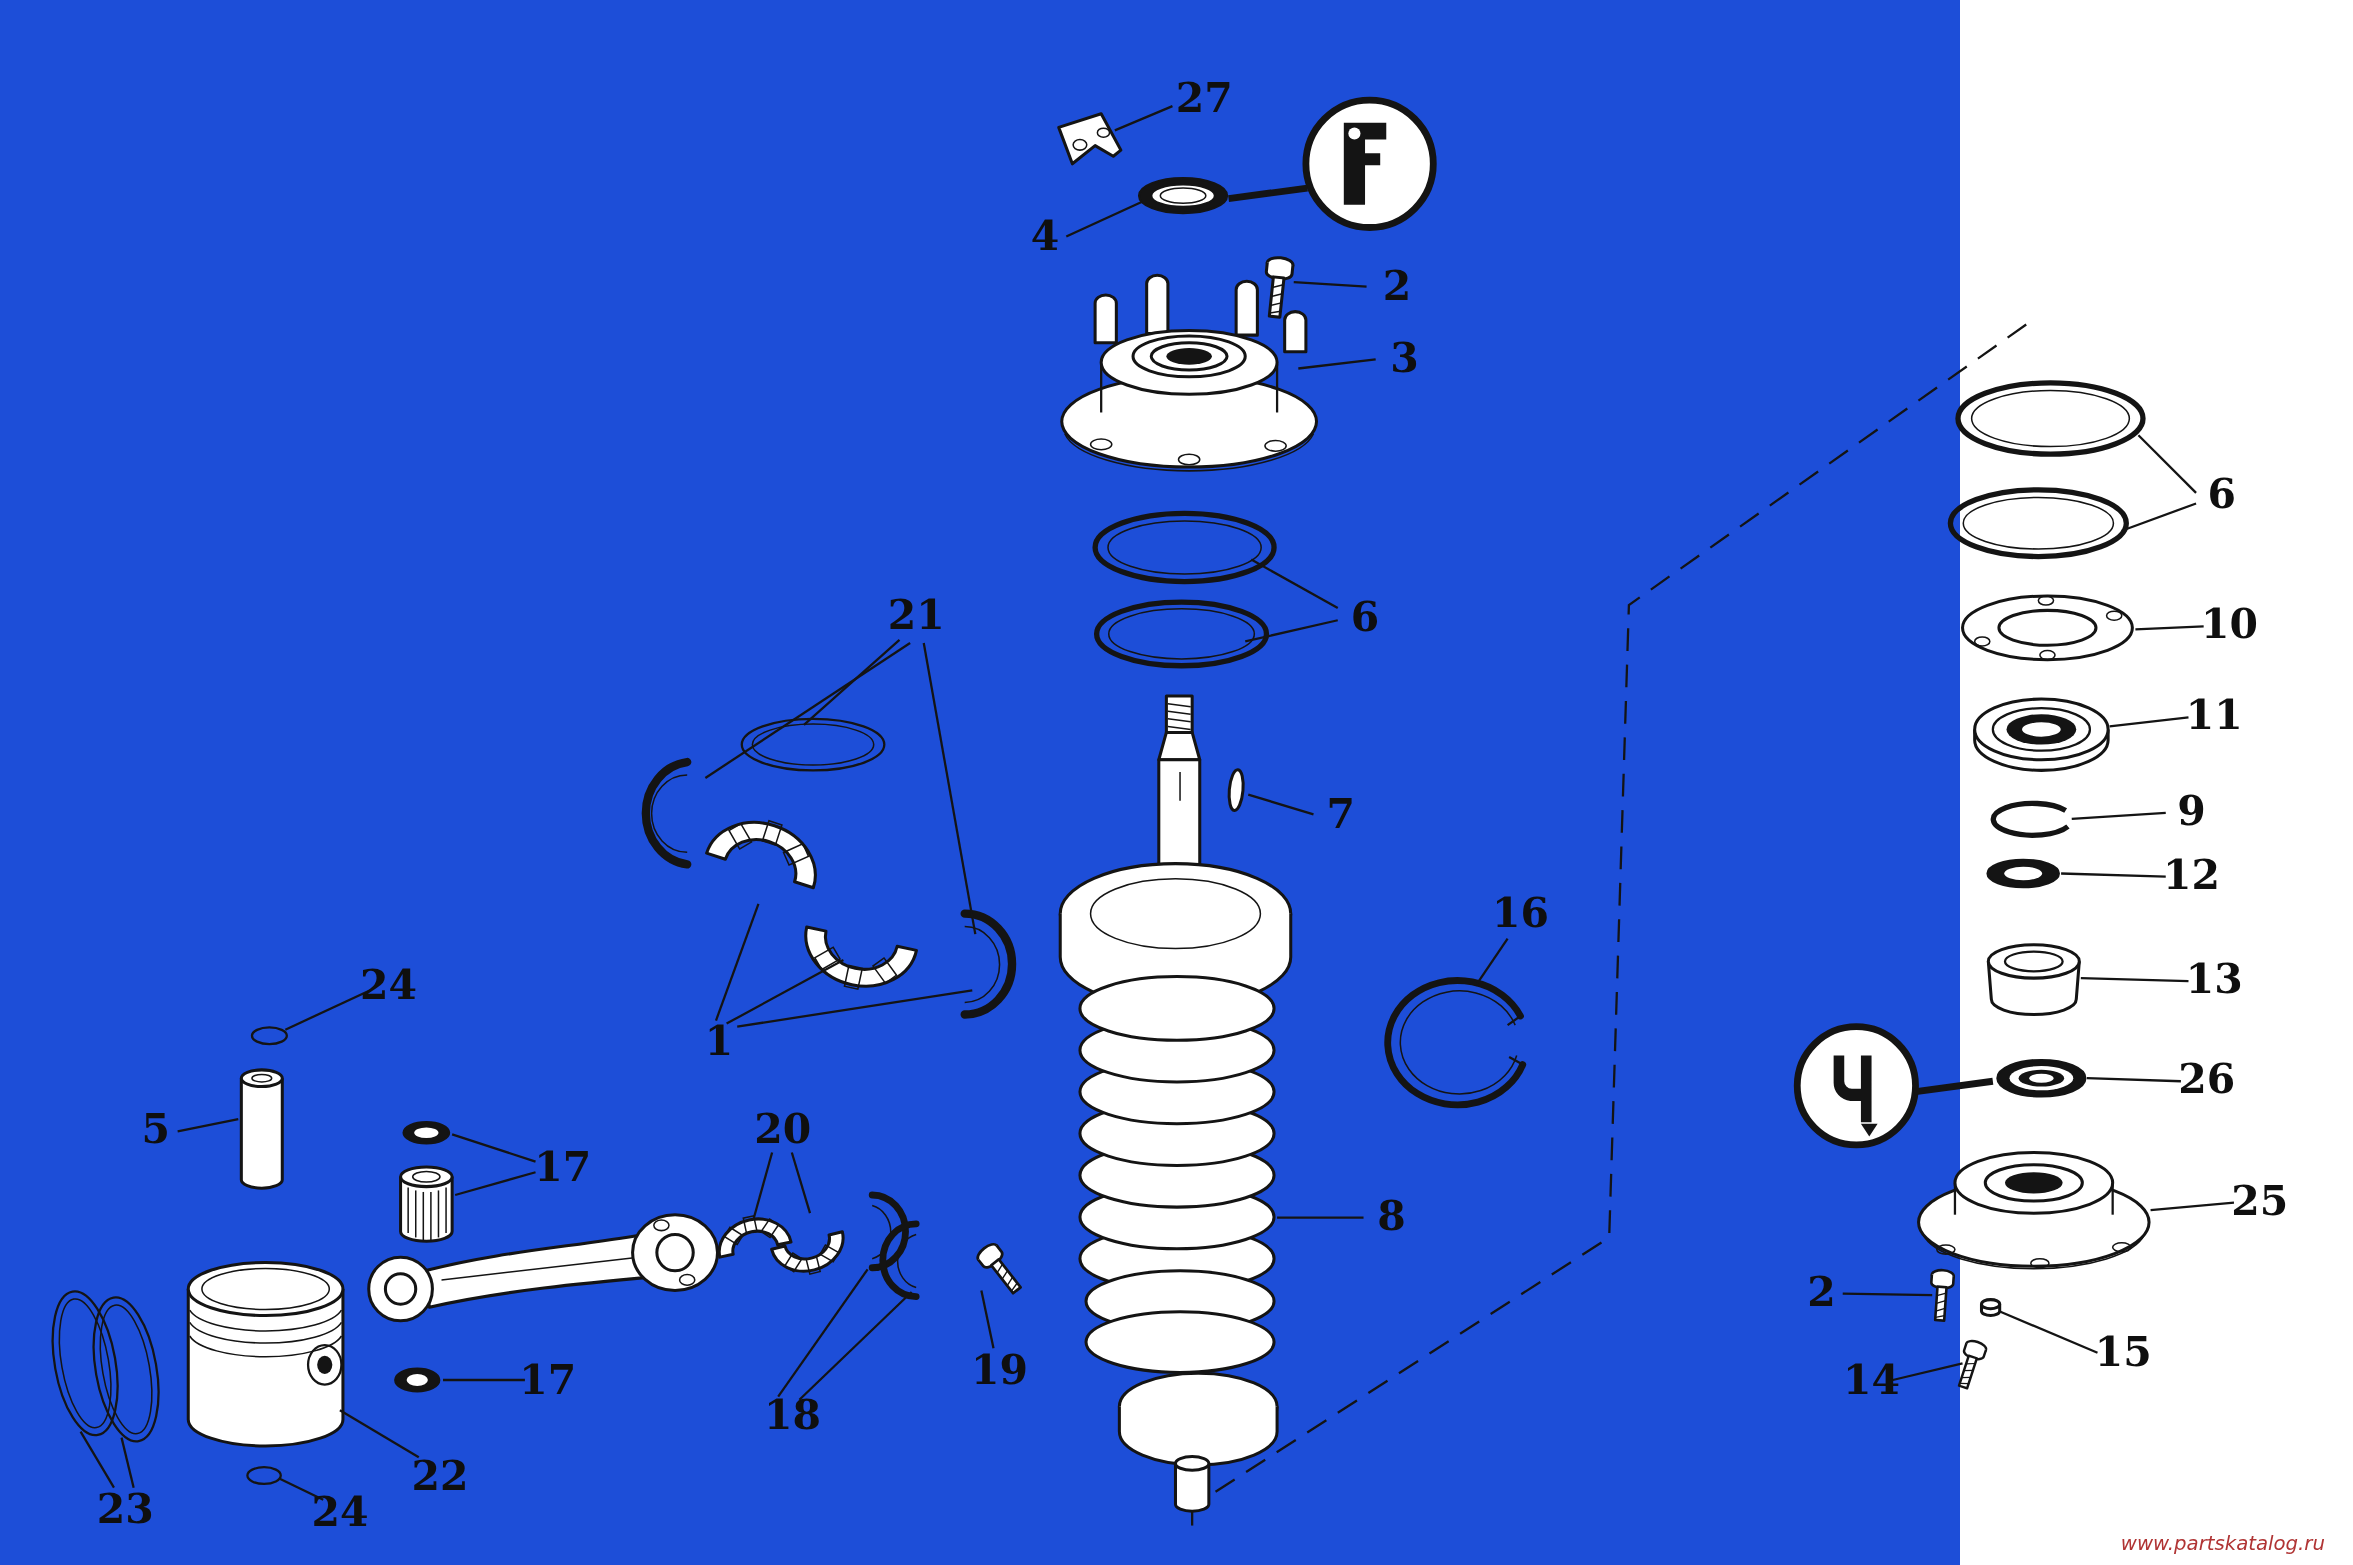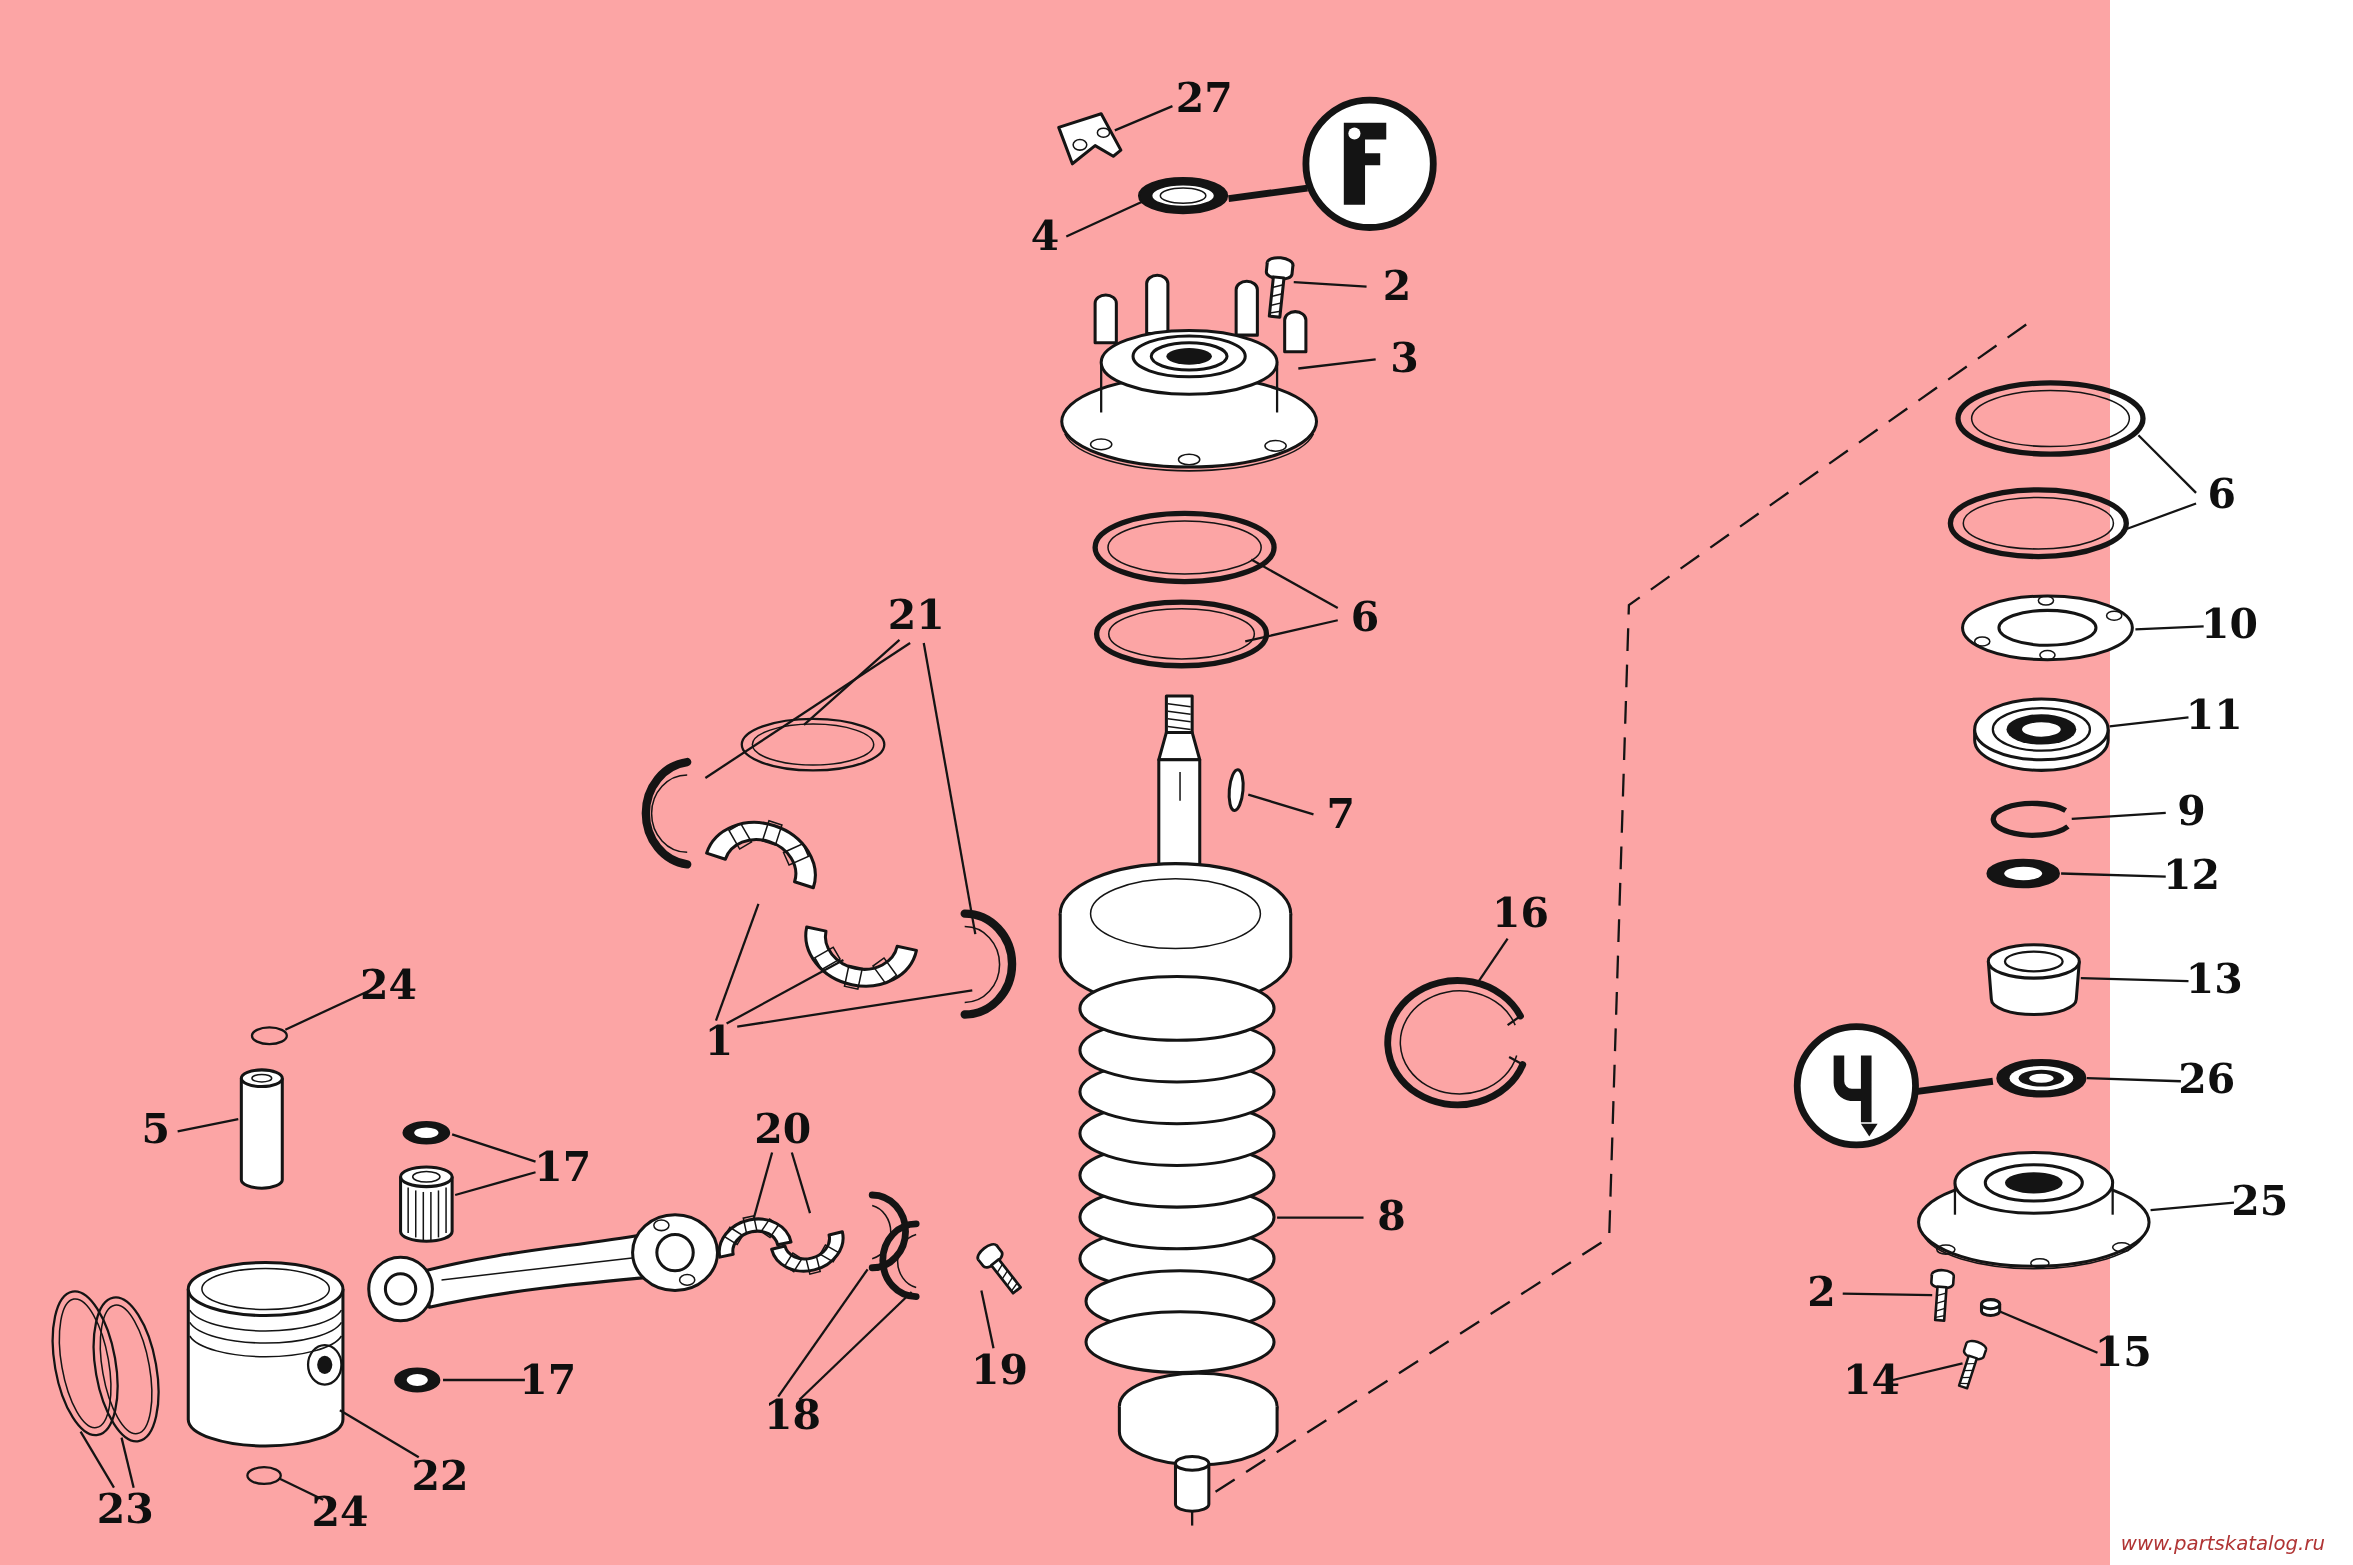--- a/index.html
+++ b/index.html
@@ -1,16 +1,16 @@
 <!DOCTYPE html>
 <html style="font-size:12px"><head>
 <meta charset="utf-8">
 <style>
   html,body{margin:0;padding:0;background:#ffffff;}
-  .stage{width:2110px;height:1565px;position:relative;background:#fca5a5;}
+  .stage{width:1960px;height:1565px;position:relative;background:#1d4ed8;}
   svg{display:block;}
   .p  {fill:#ffffff;stroke:#141414;stroke-width:4;stroke-linejoin:round;}
   .l  {fill:none;stroke:#141414;stroke-width:3;}
   .l2 {fill:none;stroke:#141414;stroke-width:2;}
   .t7 {fill:none;stroke:#141414;stroke-width:7;}
   .t9 {fill:none;stroke:#141414;stroke-width:9;stroke-linecap:round;}
   .t11{fill:none;stroke:#141414;stroke-width:11;stroke-linecap:round;}
   .dk {fill:#141414;stroke:none;}
   .dash{fill:none;stroke:#141414;stroke-width:3;stroke-dasharray:30 18;}
   .callout{font:bold 54px "DejaVu Serif", serif;fill:#0f0f0f;text-anchor:middle;}

